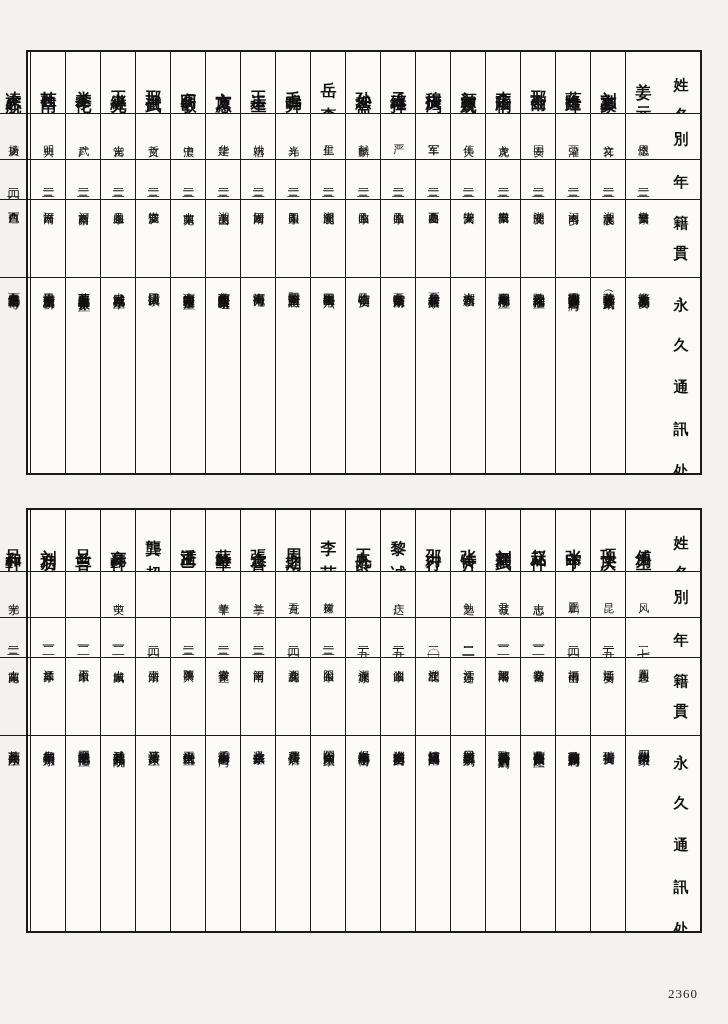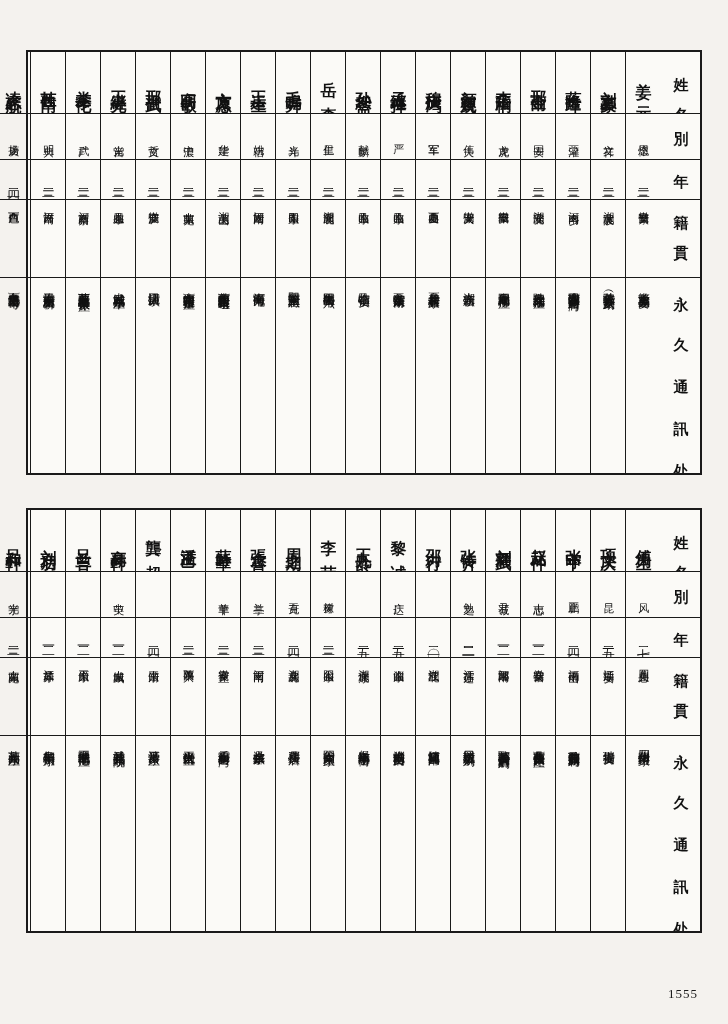--- a/index.html
+++ b/index.html
@@ -788,14 +788,14 @@
           <div class="cell r-origin">
             <span class="vtext small">山东高苑</span>
           </div>
           <div class="cell r-addr">
             <span class="vtext addr">高苑县东闸庄</span>
           </div>
         </div>
       </div>
   </div>
 
-  <div class="page-number">1555</div>
+  <div class="page-number">2360</div>
 </div>
 
 </body></html>

